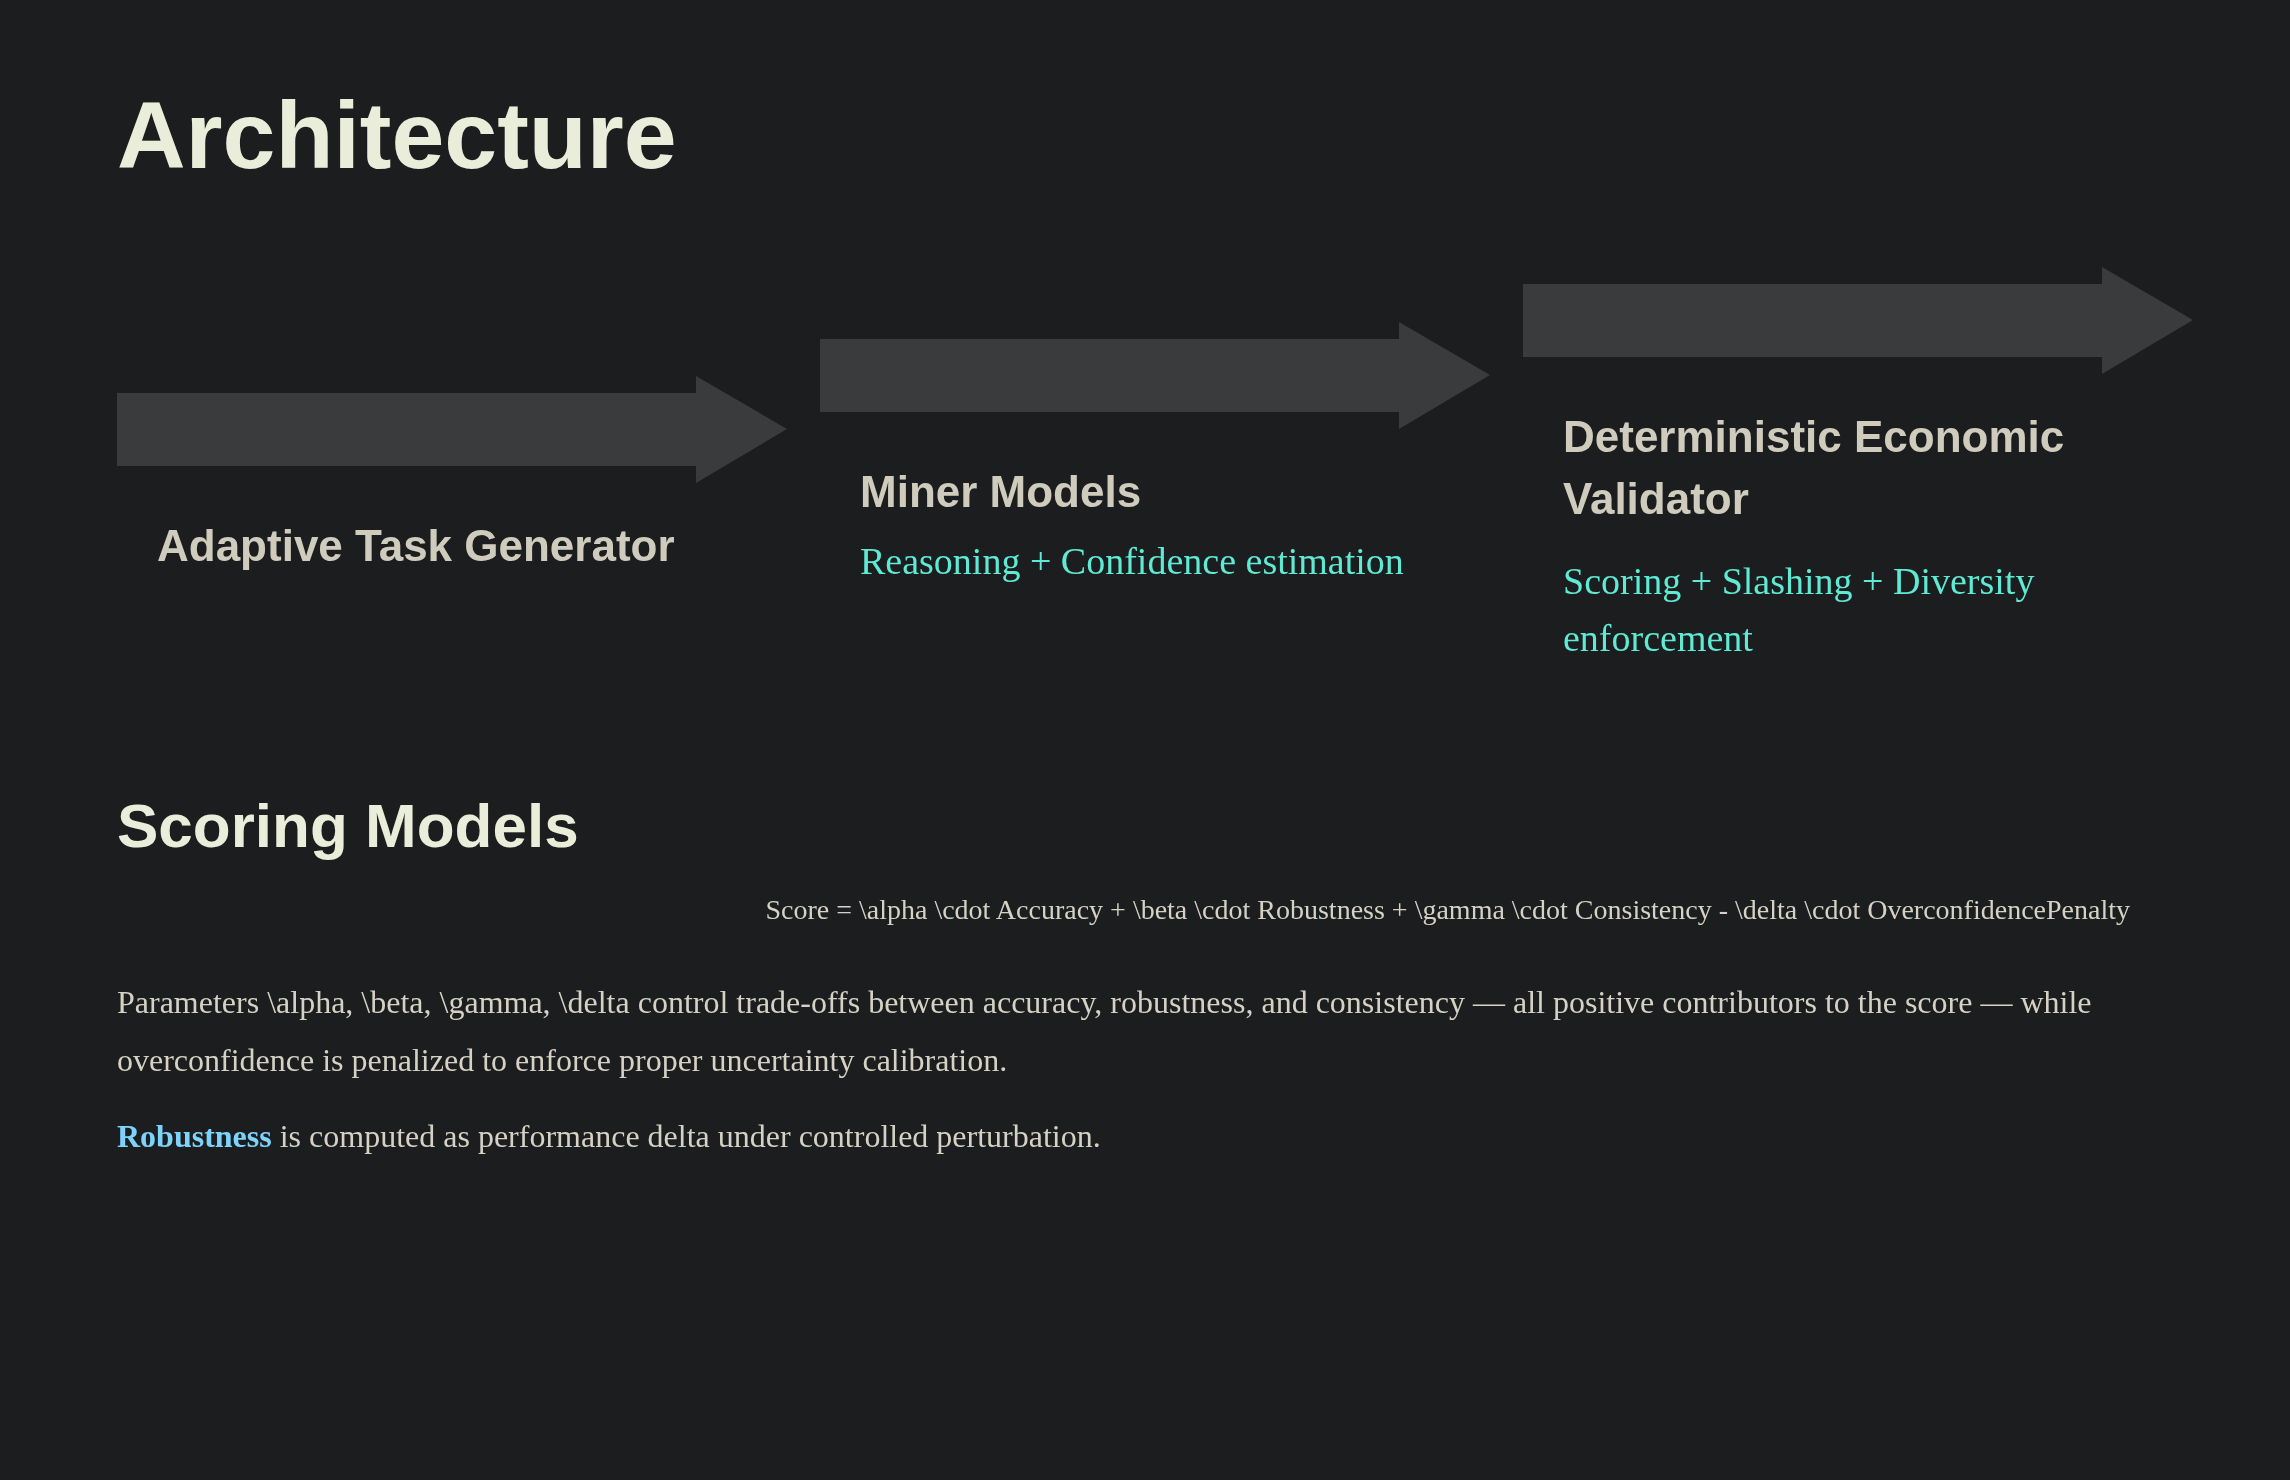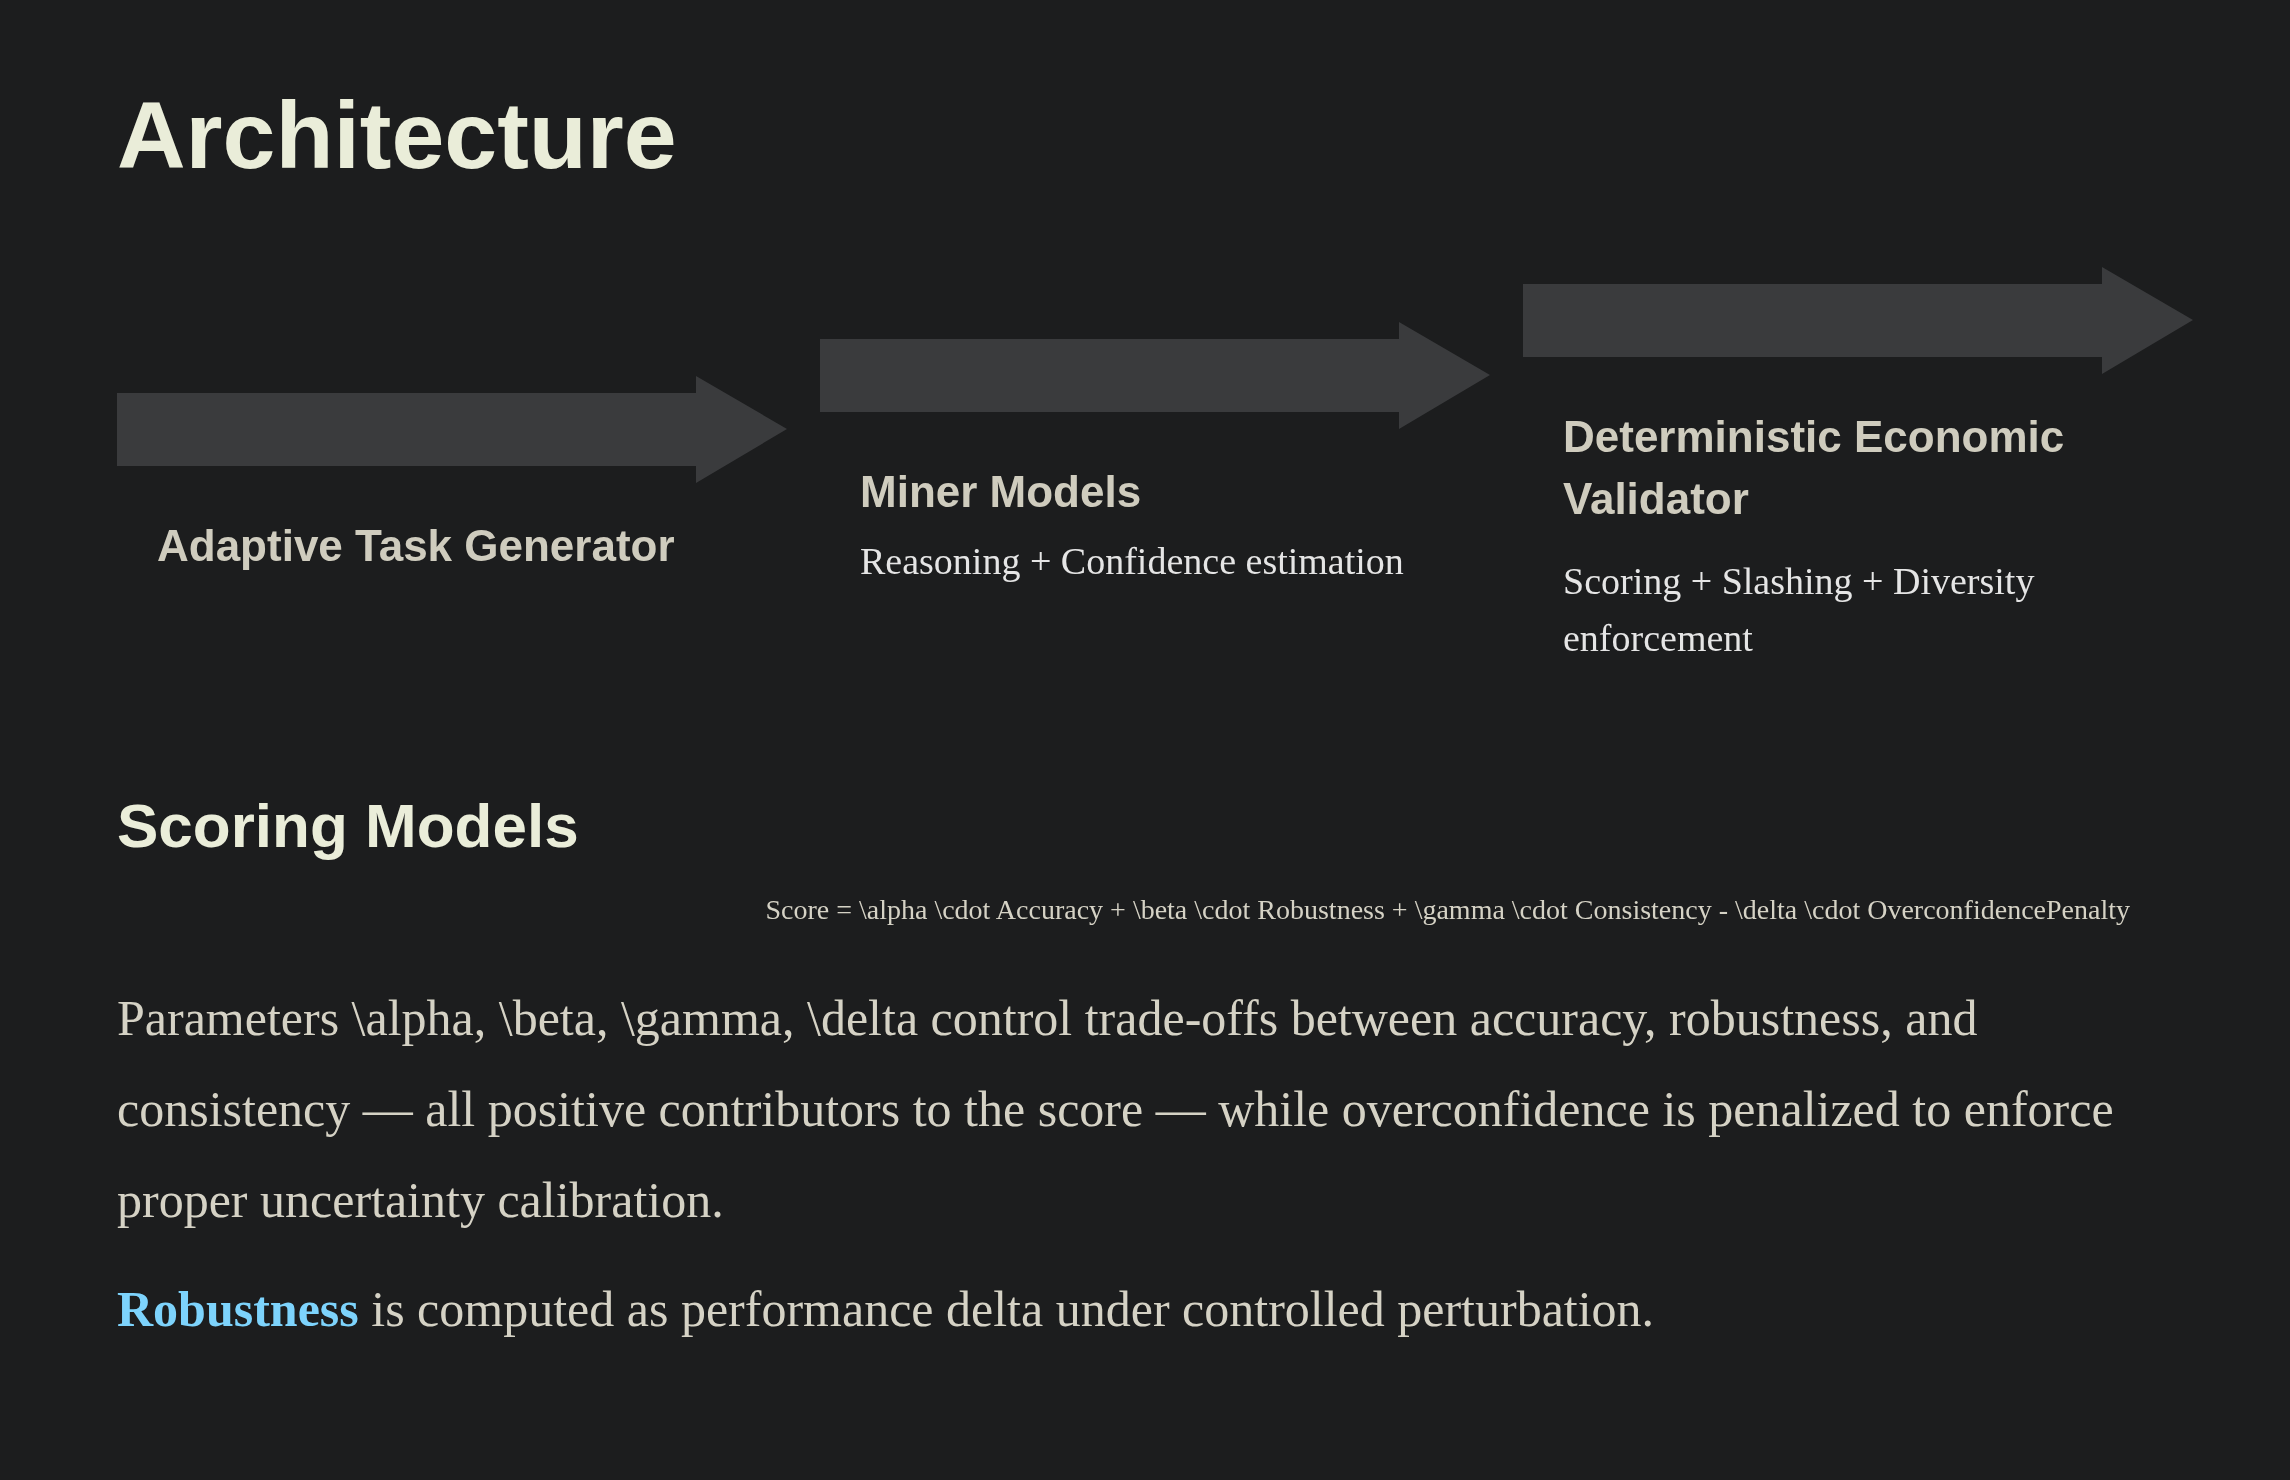--- a/index.html
+++ b/index.html
@@ -53,21 +53,21 @@
     font-family: "Liberation Sans", sans-serif;
     font-weight: 700;
     font-size: 44px;
     line-height: 1.4;
     color: #cfccbe;
   }
   .step-desc {
     margin: 10px 0 0 40px;
     font-size: 38px;
     line-height: 1.5;
-    color: #e5e5e5;
+    color: #5eead4;
   }
   .step-1 .step-desc { max-width: 520px; }
   .step-3 .step-desc { max-width: 525px; margin-top: 24px; }
   
   .scoring { margin-top: 122px; }
   .section-title {
     margin: 0;
     font-family: "Liberation Sans", sans-serif;
     font-weight: 700;
     font-size: 62px;
@@ -77,21 +77,21 @@
   .formula {
     margin: 25px 13px 0;
     max-width: 2000px;
     font-size: 28px;
     line-height: 1.5;
     color: #d5d2c5;
     text-align: right;
   }
   .note {
     max-width: 2060px;
-    font-size: 50px;
+    font-size: 32px;
     line-height: 1.82;
     color: #d5d2c5;
   }
   .note strong { font-weight: 700; color: #7dd3fc; }
   .note-params { margin: 42px 0 0; }
   .note-robustness { margin: 18px 0 0; }
   .note-consistency { margin: 26px 0 0; }
 </style>
 </head>
 <body>

